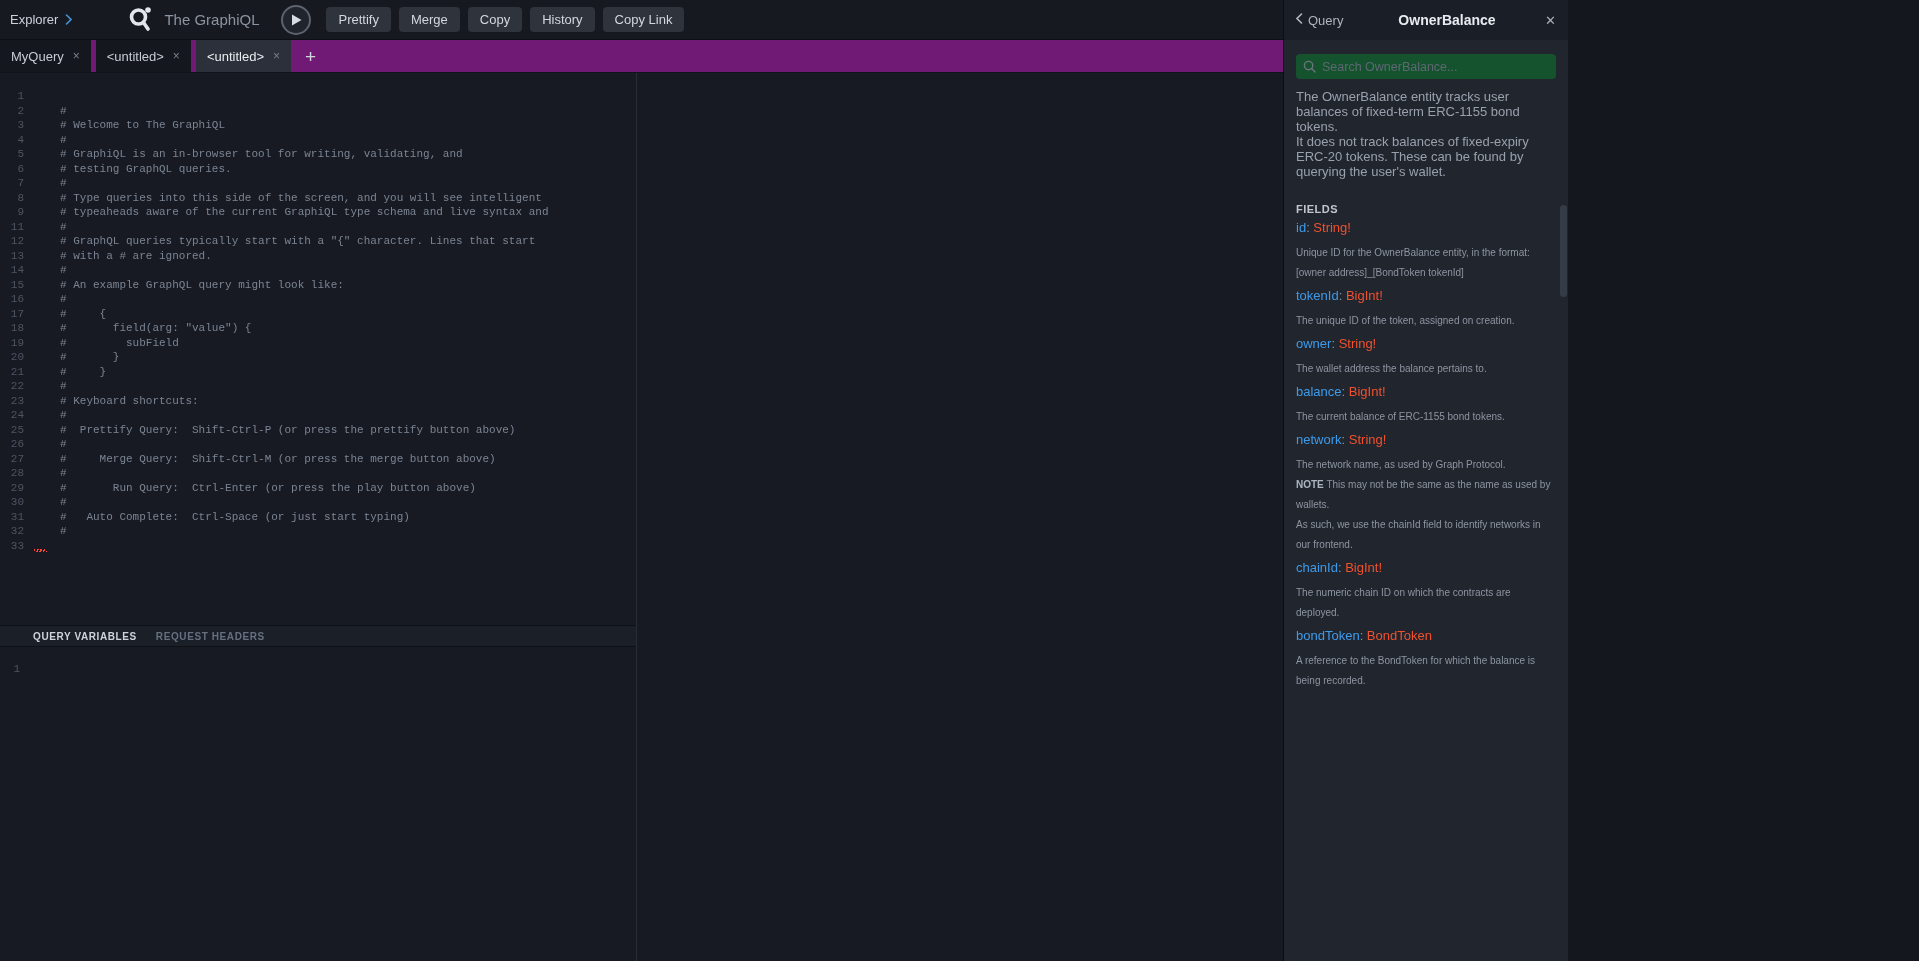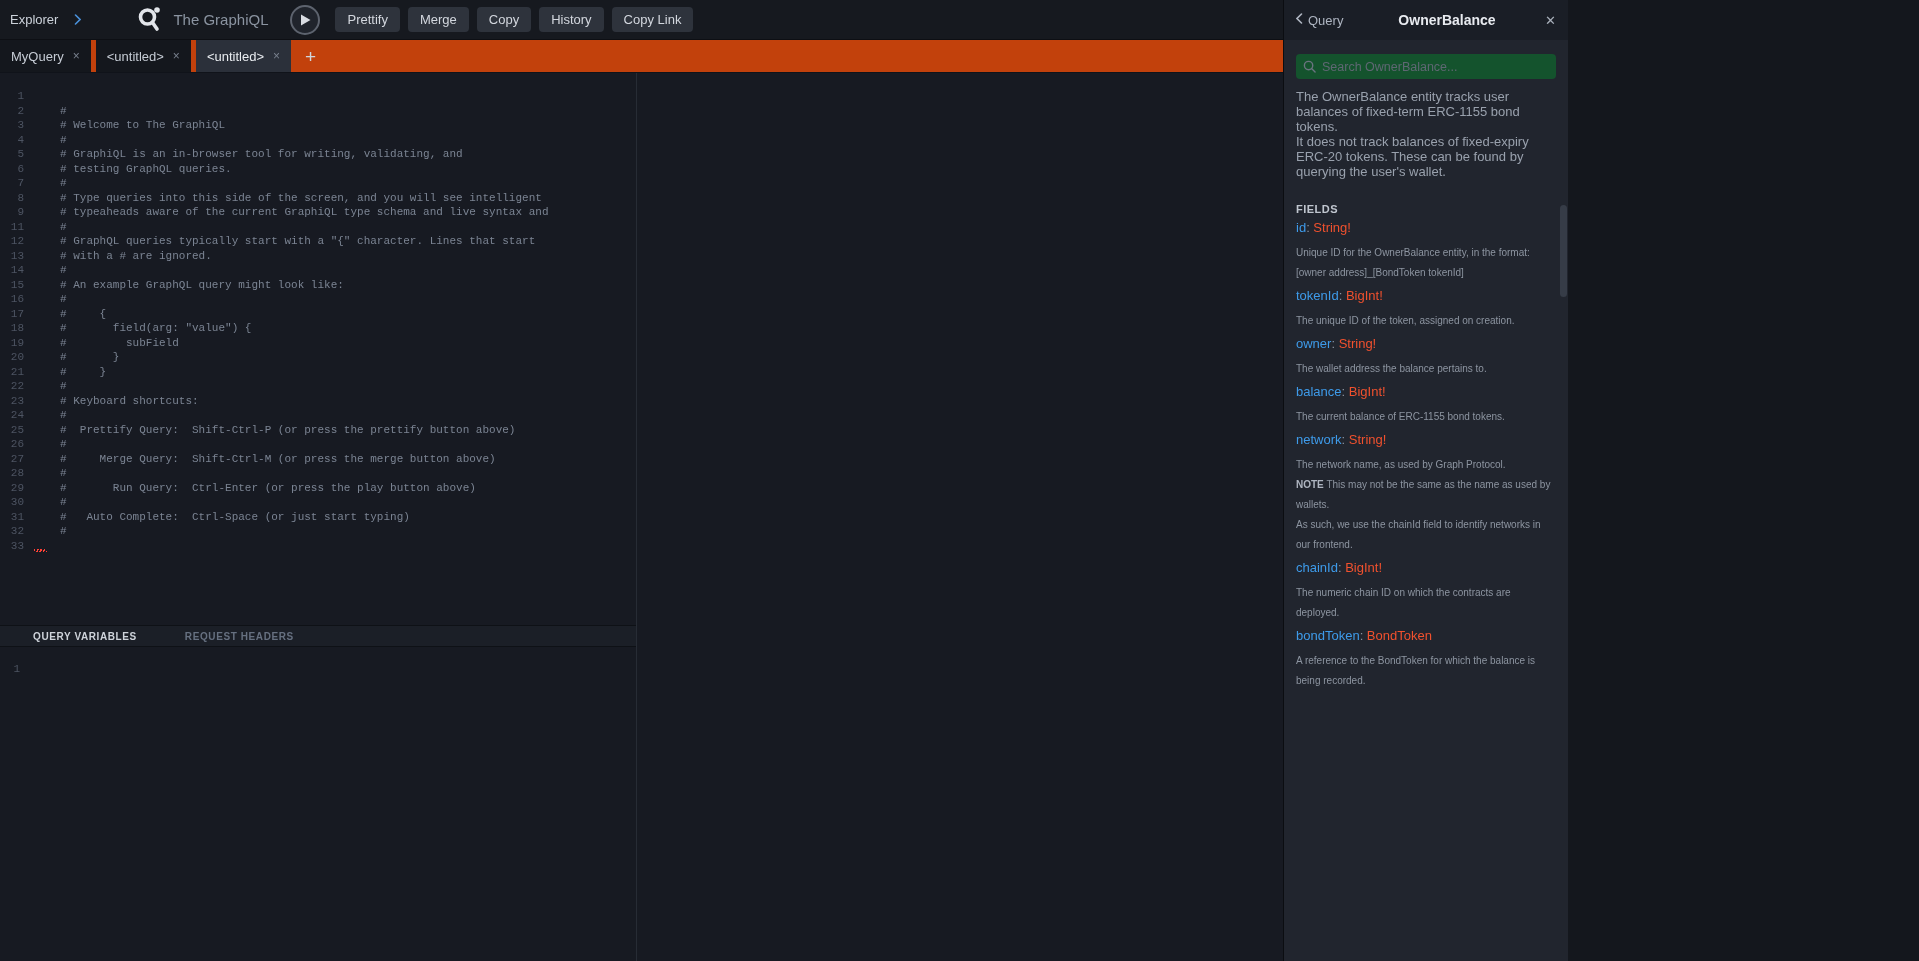--- a/index.html
+++ b/index.html
@@ -2,46 +2,46 @@
 <html style="--accent-blue: #3e9bea; --type-orange: #f1512e; --error-red: #ff4136;"><head>
 <meta charset="utf-8">
 <style>
   *{box-sizing:border-box;margin:0;padding:0}
   html,body{width:1919px;height:961px;overflow:hidden;background:#14171d;font-family:"Liberation Sans",sans-serif}
   .app{display:flex;width:1919px;height:961px}
   .left-region{flex:0 0 1283px;width:1283px;display:flex;flex-direction:column}
 
   
   .topbar{height:40px;flex:0 0 40px;background:#16191f;display:flex;align-items:center;padding:0 10px;border-bottom:1px solid #0d0f14}
-  .explorer-toggle{display:flex;align-items:center;gap:16px;color:#ccd2da;font-size:13px;cursor:pointer}
+  .explorer-toggle{display:flex;align-items:center;gap:7px;color:#ccd2da;font-size:13px;cursor:pointer}
   .logo{margin-left:56px;display:flex;align-items:center}
   .app-title{margin-left:12px;color:#8b94a1;font-size:15px;white-space:nowrap}
   .play-btn{margin-left:22px;width:30px;height:30px;border-radius:50%;background:#20242c;border:2px solid #5d636e;display:flex;align-items:center;justify-content:center;cursor:pointer;flex:0 0 30px;padding:0}
   .toolbar-buttons{display:flex;gap:8px;margin-left:15px}
   .tb-btn{height:25px;padding:0 12px;background:#2e333c;border:none;border-radius:4px;color:#d3d7de;font-size:13px;font-family:"Liberation Sans",sans-serif;cursor:pointer;white-space:nowrap}
 
   
-  .tabbar{height:33px;flex:0 0 33px;background:#c2410c;display:flex;align-items:center;border-bottom:1px solid #10131a}
+  .tabbar{height:33px;flex:0 0 33px;background:#701a75;display:flex;align-items:center;border-bottom:1px solid #10131a}
   .tab-strip{display:flex;height:100%}
   .tab{display:flex;align-items:center;gap:9px;padding:0 11px;background:#14171d;margin-right:5px;font-size:13px;color:#c6ccd5;cursor:pointer}
   .tab.active{background:#2b303a;color:#e9ecf0}
   .tab-close{color:#79818e;font-size:12px}
   .tab-add{color:#d0d5dc;font-size:19px;margin-left:9px;cursor:pointer;line-height:1}
 
   
   .workspace{flex:1;display:flex;min-height:0}
   .query-pane{flex:0 0 637px;width:637px;display:flex;flex-direction:column;background:#171a22;border-right:1px solid #272c35}
   .code-area{height:552px;flex:0 0 552px;padding-top:16px;font-family:"Liberation Mono","DejaVu Sans Mono",monospace;font-size:11px;line-height:14.5px;overflow:hidden}
   .code-line{display:flex;height:14.5px;position:relative}
   .ln{flex:0 0 24px;text-align:right;color:#4d5462}
   .lt{margin-left:36px;white-space:pre;color:#7b8493}
   .squiggle{position:absolute;left:34px;bottom:1px;width:13px;height:3px;background:repeating-linear-gradient(115deg,var(--error-red,#ff4136) 0 1.5px,transparent 1.5px 3px)}
 
   .vars-bar{height:22px;flex:0 0 22px;background:#1b1f27;border-top:1px solid #0e1116;border-bottom:1px solid #0e1116;display:flex;align-items:center;padding-left:33px}
-  .vars-tabs{display:flex;gap:48px}
+  .vars-tabs{display:flex;gap:19px}
   .vars-tab{font-size:10px;font-weight:bold;letter-spacing:.6px;color:#667080;cursor:pointer;white-space:nowrap}
   .vars-tab.active{color:#ced3da}
   .vars-editor{flex:1;padding-top:16px;font-family:"Liberation Mono","DejaVu Sans Mono",monospace;font-size:11px;color:#4d5462}
   .vln{display:inline-block;width:20px;text-align:right}
   .result-pane{flex:1;background:#171a22}
 
   
   .doc-panel{flex:0 0 285px;width:285px;background:#21252e;display:flex;flex-direction:column;position:relative;border-left:1px solid #0b0d11}
   .doc-header{height:40px;flex:0 0 40px;background:#1a1e26;display:flex;align-items:center;padding:0 12px}
   .doc-back{display:flex;gap:5px;color:#aeb5c1;font-size:13px;cursor:pointer;width:62px;flex:0 0 62px}

